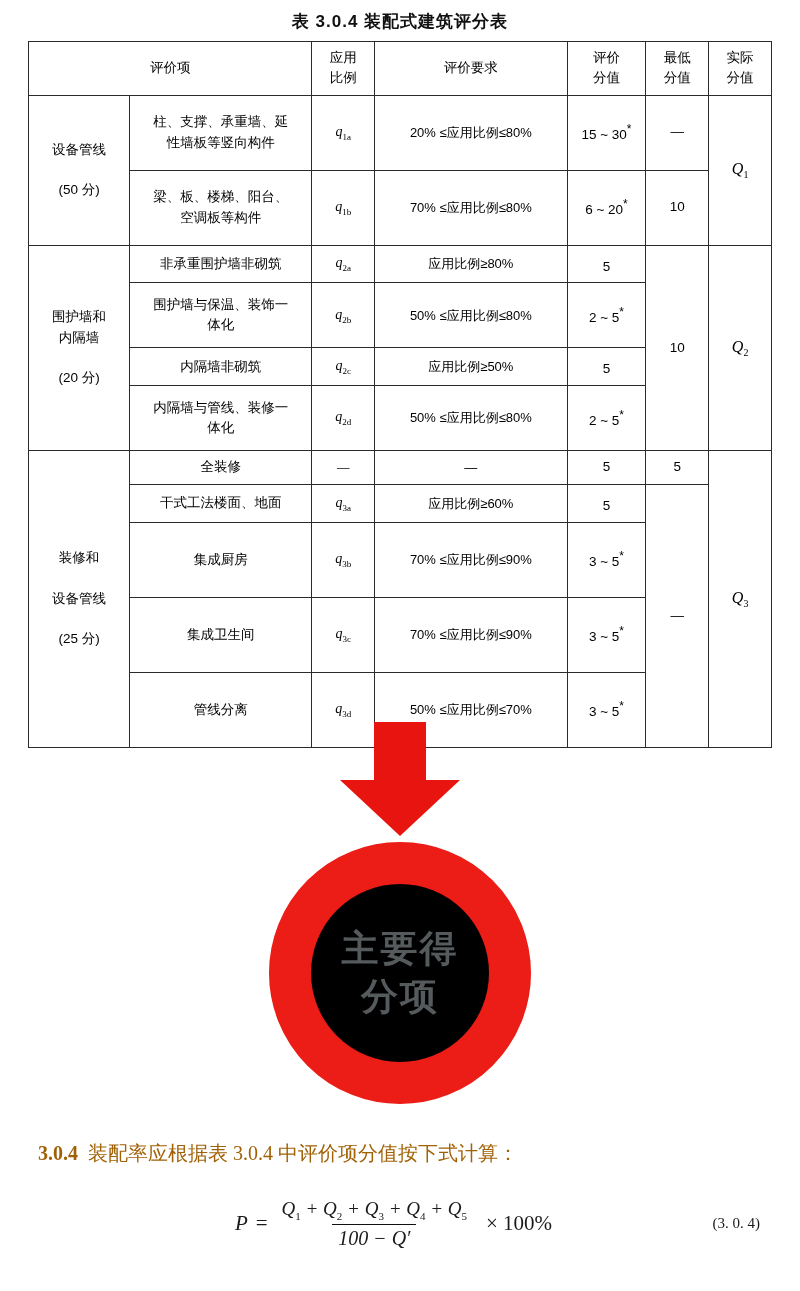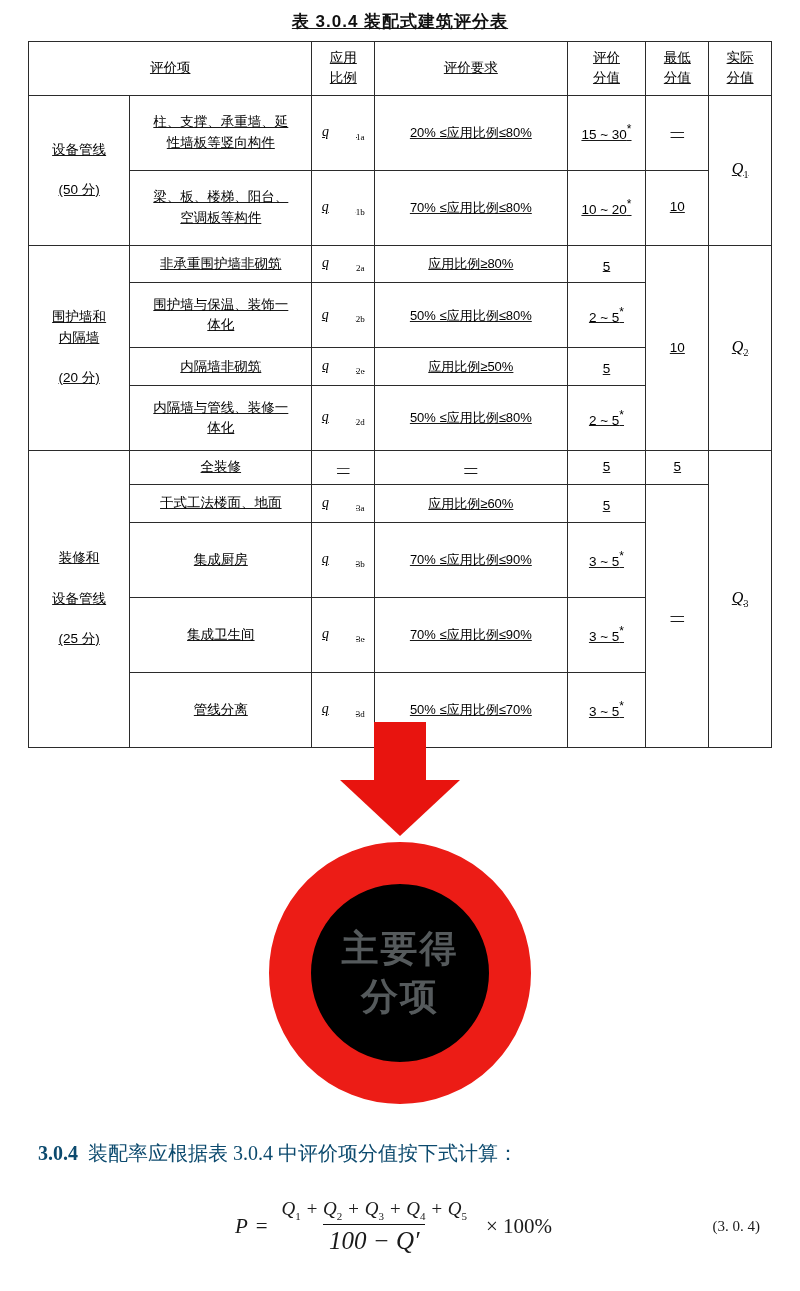--- a/index.html
+++ b/index.html
@@ -12,21 +12,20 @@
     height: 1291px;
     position: relative;
     font-family: "Liberation Serif", serif;
     color: #1a1a1a;
     overflow: hidden;
   }
   .page {
     position: relative;
     width: 800px;
     height: 1291px;
-    text-decoration: underline;
   }
   .table-title {
     text-align: center;
     font-family: "Liberation Sans", sans-serif;
     font-weight: bold;
     font-size: 17px;
     letter-spacing: 1px;
     padding-top: 10px;
     padding-bottom: 8px;
     color: #111;
@@ -61,21 +60,20 @@
   .tall { height: 52px; }
   .taller { height: 62px; }
   .sym {
     font-family: "Liberation Serif", serif;
     font-style: italic;
     font-size: 14px;
   }
   .sym sub {
     font-size: 9px;
     font-style: normal;
-    padding-left: 27px;
   }
   .qbig {
     font-family: "Liberation Serif", serif;
     font-style: italic;
     font-size: 16px;
   }
   .qbig sub { font-size: 10px; font-style: normal; }
   .req { font-size: 13px; white-space: nowrap; }
   .star { font-size: 12px; vertical-align: super; }
 
@@ -142,21 +140,21 @@
   }
 
   
   .clause {
     position: absolute;
     left: 38px;
     right: 38px;
     top: 1140px;
     font-family: "Liberation Serif", serif;
     font-size: 20px;
-    color: #0c4a6e;
+    color: #a16207;
   }
   .clause .num {
     font-weight: bold;
     margin-right: 10px;
   }
   .formula-row {
     position: absolute;
     left: 0; right: 0;
     top: 1198px;
     display: flex;
@@ -178,21 +176,21 @@
     align-items: center;
     margin: 0 0;
   }
   .frac .numer {
     padding: 0 6px 2px 6px;
     font-size: 19px;
   }
   .frac .denom {
     border-top: 1.4px solid #111;
     padding: 2px 6px 0 6px;
-    font-size: 25px;
+    font-size: 20px;
   }
   .frac sub { font-size: 11px; font-style: normal; }
   .times { font-style: normal; margin: 0 13px; }
   .eqnum {
     position: absolute;
     right: 40px;
     font-size: 15px;
     font-style: normal;
   }
 </style>
@@ -260,21 +258,21 @@
       <tr>
         <td class="leftish twoline taller">
           <span>梁、板、楼梯、阳台、</span><br>
           <span>空调板等构件</span>
         </td>
         <td class="sym">
           <span>q</span><sub>1b</sub>
         </td>
         <td class="req">70% ≤应用比例≤80%</td>
         <td>
-          <span>10 ~ 20</span><span class="star">*</span>
+          <span>6 ~ 20</span><span class="star">*</span>
         </td>
         <td>10</td>
       </tr>
 
       <tr>
         <td rowspan="4" class="twoline">
           <span>围护墙和</span><br>
           <span>内隔墙</span><br><br>
           <span>(20 分)</span>
         </td>

